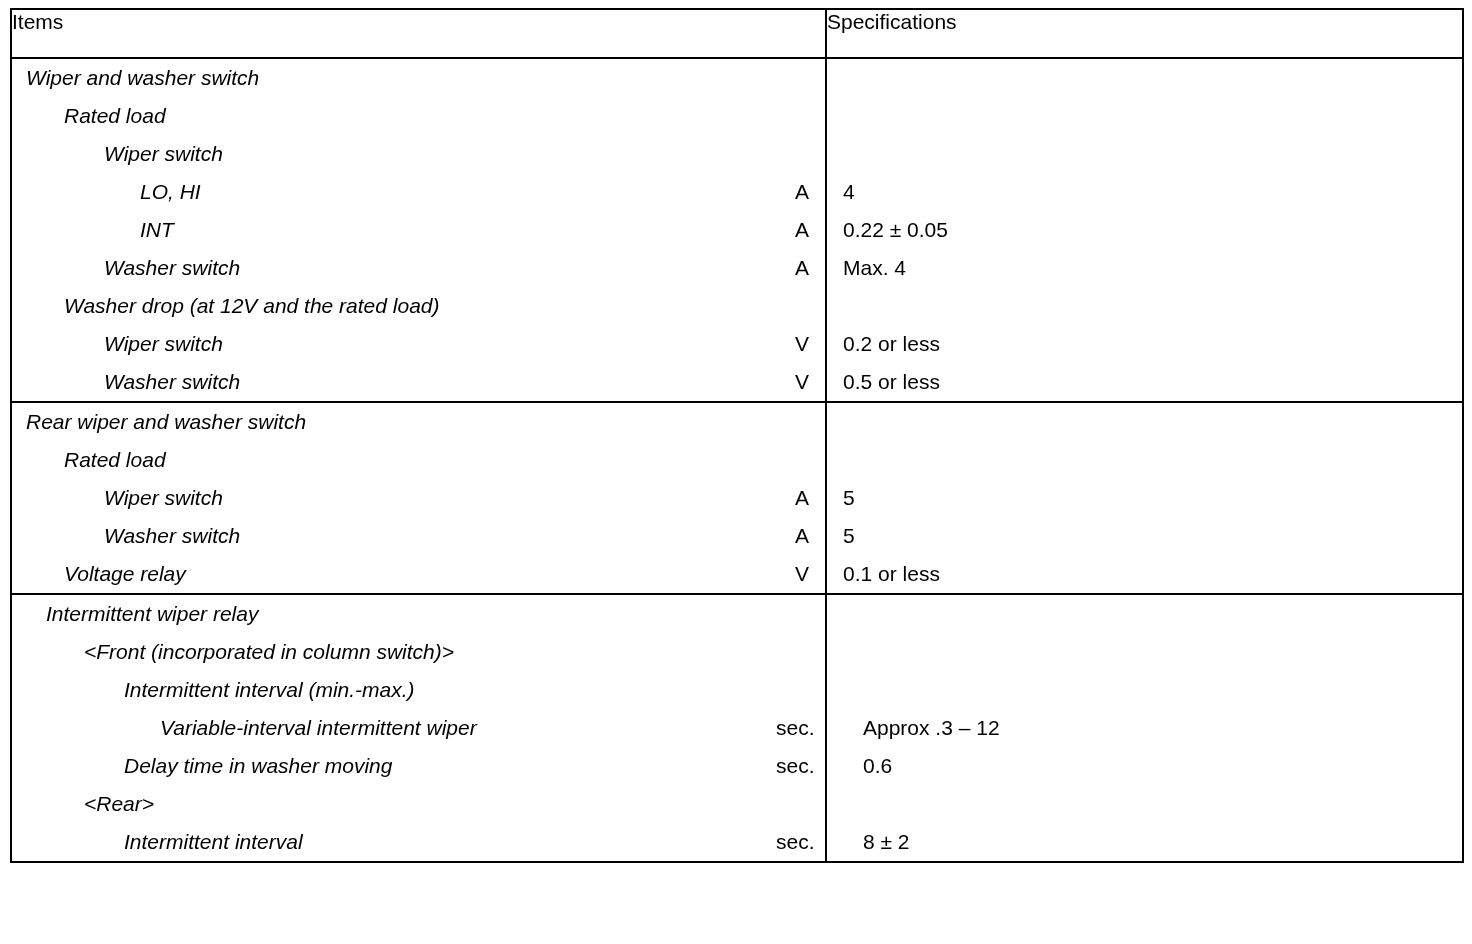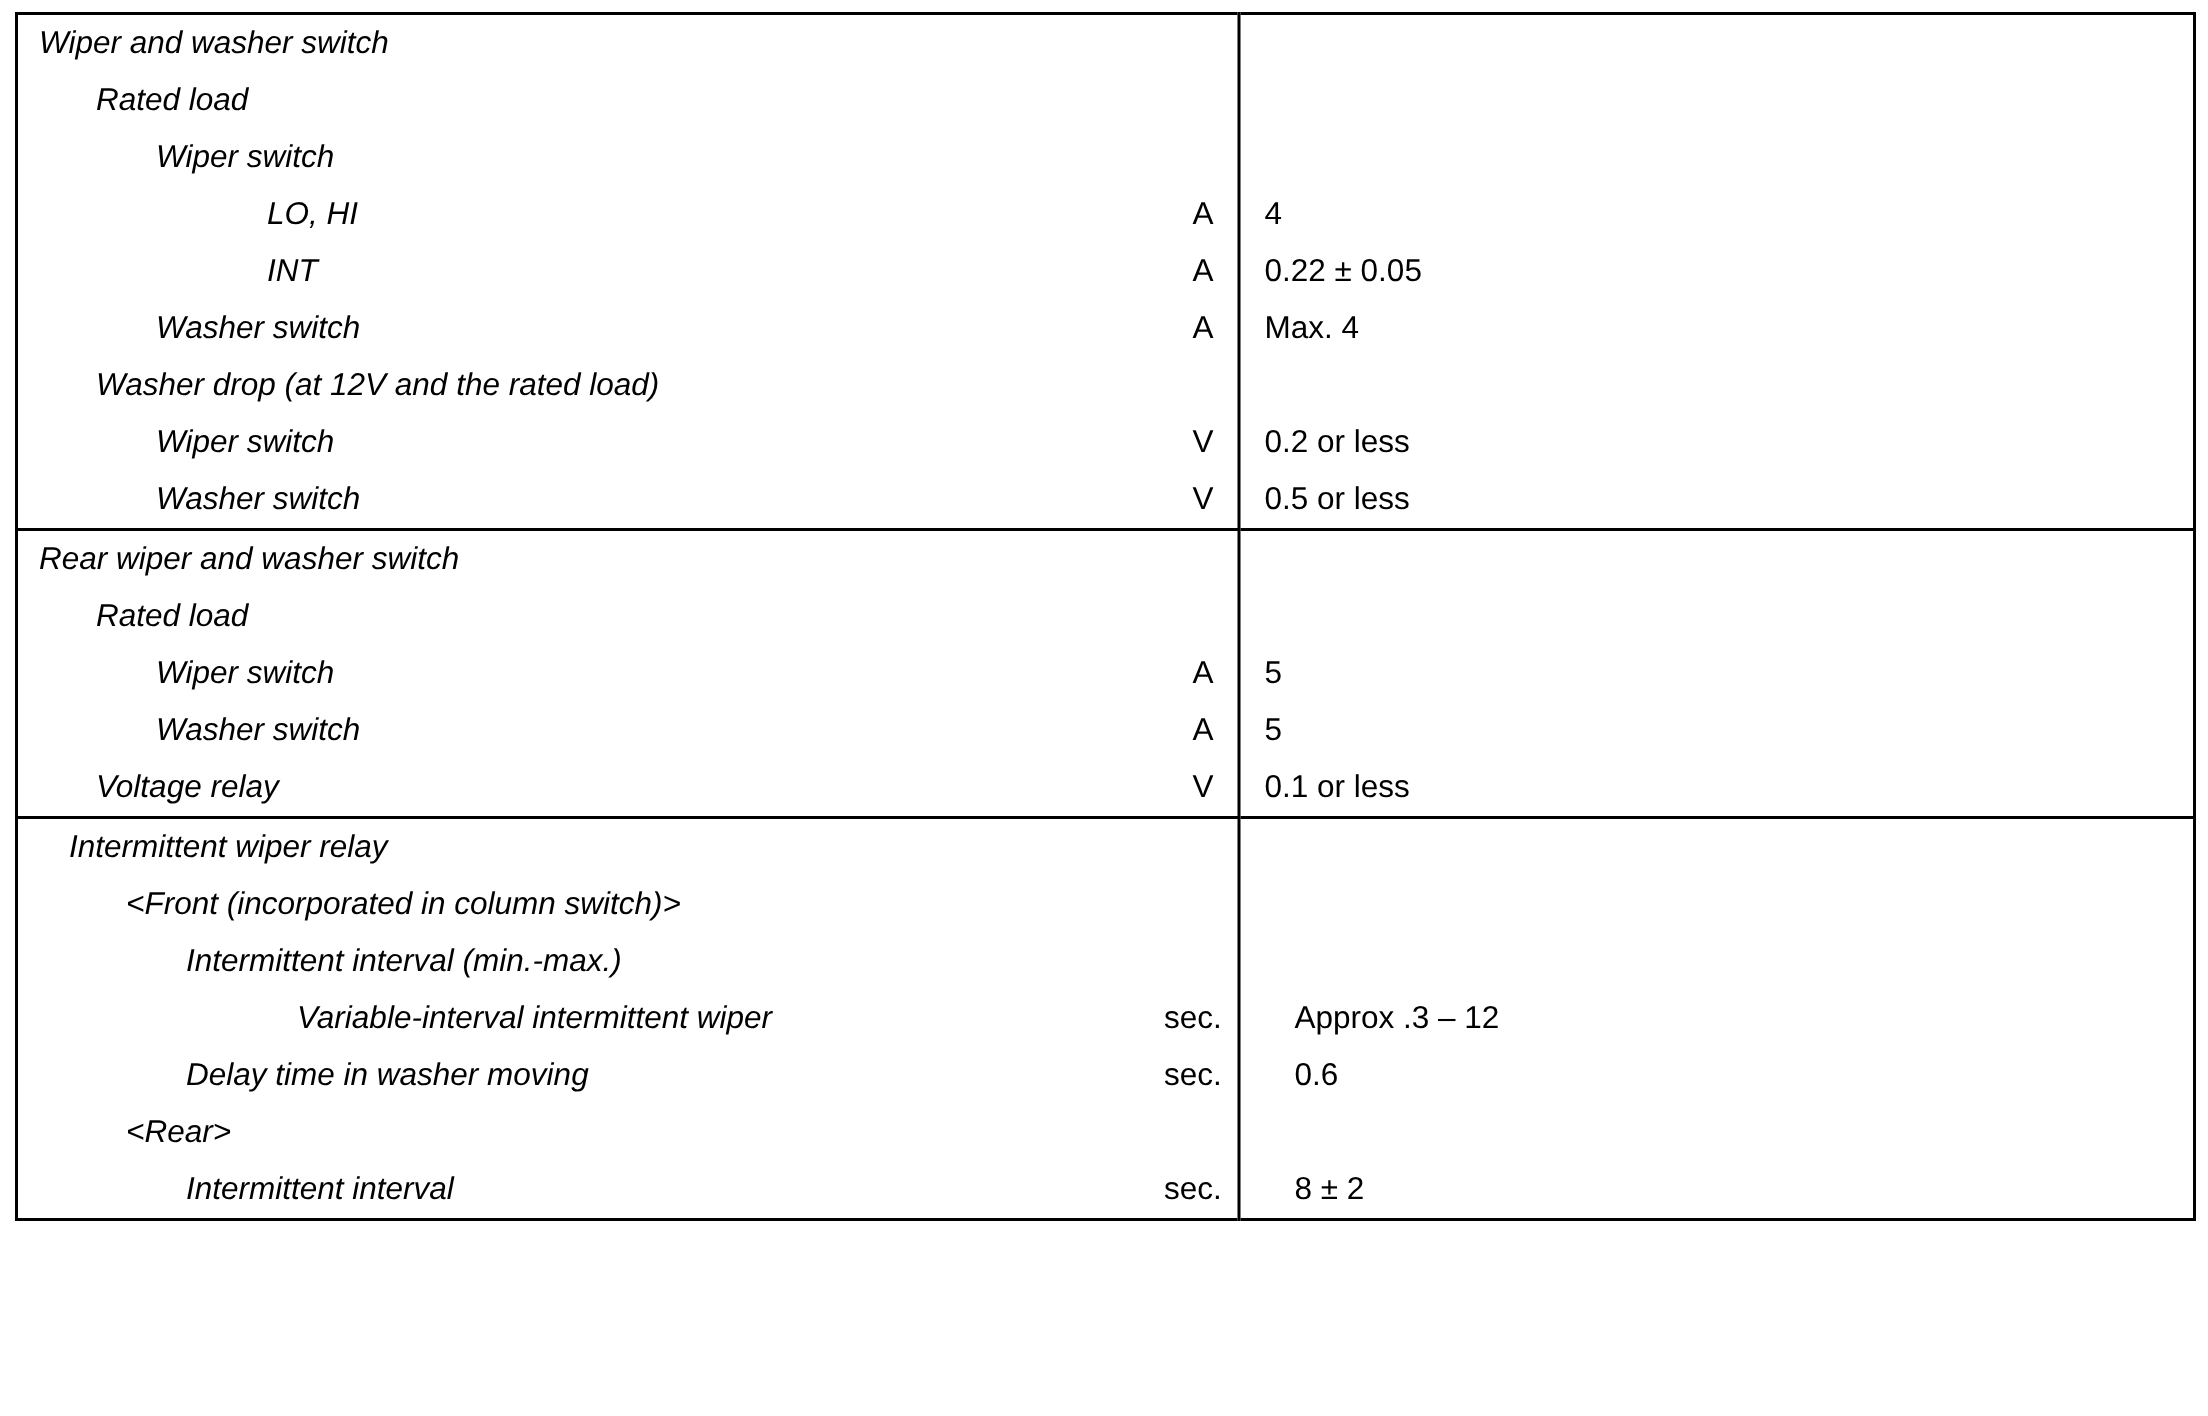--- a/index.html
+++ b/index.html
@@ -87,33 +87,38 @@
     height: 38px;
     line-height: 38px;
     font-size: 21px;
     padding-left: 16px;
     white-space: nowrap;
   }
 
   .i0 { padding-left: 14px; }
   .i1 { padding-left: 52px; }
   .i2 { padding-left: 92px; }
-  .i3 { padding-left: 128px; margin-left: 38px; }
+  .i3 { padding-left: 128px; }
 </style>
 </head>
 <body>
 
 <div class="page">
   <table class="spec">
     <colgroup>
       <col class="c-item">
       <col class="c-unit">
       <col class="c-spec">
     </colgroup>
     <tbody>
+      <tr class="hdr-row">
+        <td class="hdr-item">Items</td>
+        <td class="hdr-unit"></td>
+        <td class="hdr-spec">Specifications</td>
+      </tr>
 
       <tr class="sect-row">
         <td class="cell-item">
           <div class="line i0">Wiper and washer switch</div>
           <div class="line i1">Rated load</div>
           <div class="line i2">Wiper switch</div>
           <div class="line i3">LO, HI</div>
           <div class="line i3">INT</div>
           <div class="line i2">Washer switch</div>
           <div class="line i1">Washer drop (at 12V and the rated load)</div>

